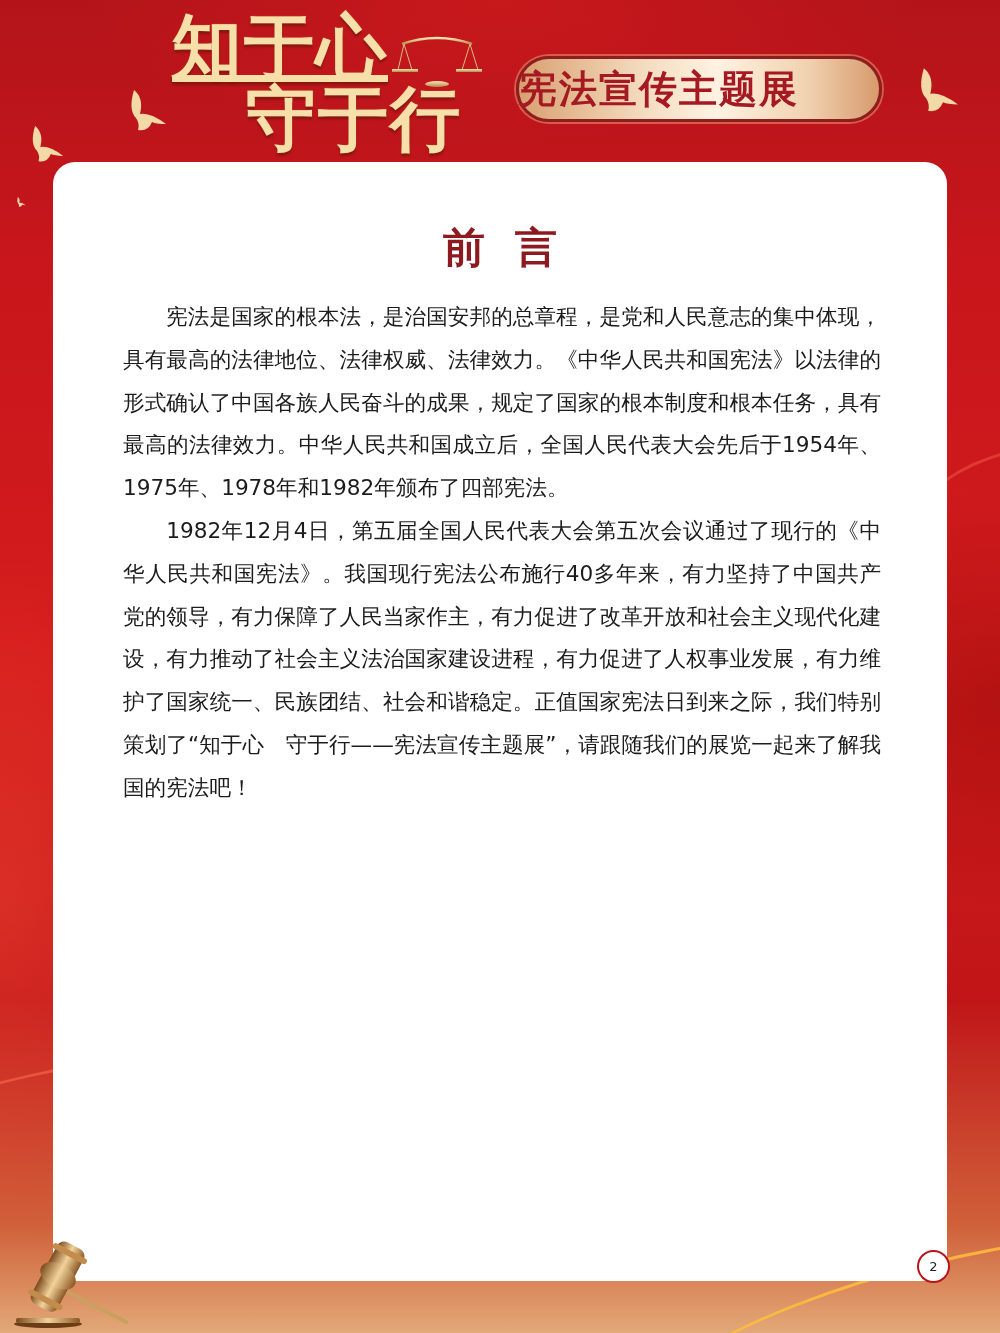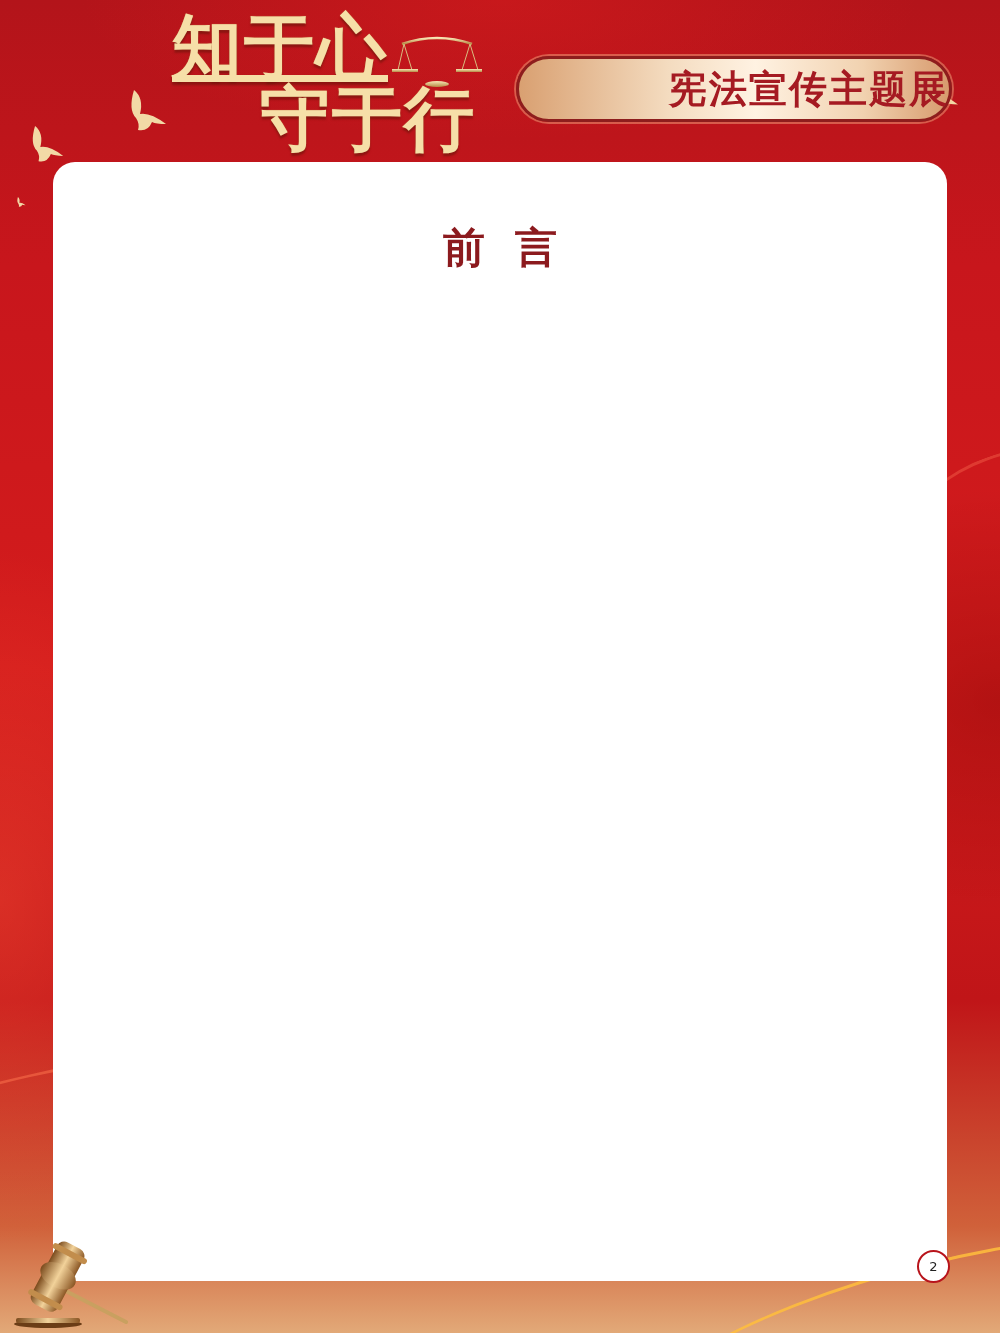--- a/index.html
+++ b/index.html
@@ -23,26 +23,26 @@
   .title-main {
     position: absolute; font-weight: bold;
     color: #f6dfa8;
     font-size: 70px; letter-spacing: 2px; line-height: 1;
     text-shadow: 0 3px 2px rgba(110,20,10,0.6), 0 0 1px #caa060;
     font-family: "DejaVu Sans", sans-serif;
   }
   .scale-icon { position: absolute; }
   .dove { position: absolute; }
   .subtitle-pill {
-    position: absolute; left: 516px; top: 56px; width: 436px; height: 66px;
+    position: absolute; left: 516px; top: 56px; width: 366px; height: 66px;
     border-radius: 34px;
     border: 3px solid #8e1d1d;
     background: linear-gradient(90deg, #d9a071 0%, #f4dcc0 35%, #fff2e2 55%, #f1d2b0 80%, #d79a6d 100%);
     box-shadow: 0 0 0 2px rgba(255,200,150,0.4);
-    display: flex; align-items: center; justify-content: flex-end;
+    display: flex; align-items: center; justify-content: flex-start;
   }
   .subtitle-pill span {
     color: #a51a22; font-weight: bold; font-size: 38px; letter-spacing: 2px;
   }
   .card {
     position: absolute; left: 53px; top: 162px; width: 894px; height: 1119px;
     background: #ffffff; border-radius: 22px;
   }
   .card-title {
     position: absolute; left: 0; top: 58px; width: 894px; text-align: center;
@@ -68,21 +68,21 @@
 </head>
 <body>
 
 <div class="bg-left-glow"></div>
 
 <div class="swoosh" style="left:-200px; top:1040px; width:900px; height:200px; transform: rotate(-6deg); border-top-color: rgba(255,120,80,0.5);"></div>
 <div class="swoosh" style="left:600px; top:1260px; width:700px; height:220px; transform: rotate(-14deg);"></div>
 <div class="swoosh" style="left:880px; top:450px; width:300px; height:260px; transform: rotate(-20deg); border-top-color: rgba(255,120,90,0.35);"></div>
 
 <div class="title-main" style="left:172px; top:12px;text-decoration:underline;">知于心</div>
-<div class="title-main" style="left:260px; top:84px;">守于行</div>
+<div class="title-main" style="left:246px; top:84px;">守于行</div>
 
 <svg class="scale-icon" width="90" height="60" viewBox="0 0 90 60" style="left:392px; top:30px;">
   <defs>
     <linearGradient id="gold" x1="0" x2="0" y1="0" y2="1">
       <stop offset="0" stop-color="#f8e6b4"></stop>
         <stop offset="1" stop-color="#b68a45"></stop>
     </linearGradient>
   </defs>
   <line x1="45" y1="2" x2="45" y2="52" stroke="url(#gold)" stroke-width="3"></line>
   <path d="M10 14 Q45 2 80 14" stroke="url(#gold)" stroke-width="2.5" fill="none"></path>
@@ -108,20 +108,22 @@
   <path d="M8 2 Q18 10 14 26 Q24 24 40 36 Q30 36 26 34 Q22 44 12 42 Q14 36 10 30 Q2 22 8 2Z" fill="#f2d9a6"></path>
 </svg>
 
 <div class="subtitle-pill">
   <span>宪法宣传主题展</span>
 </div>
 
 <div class="card">
   <div class="card-title">前言</div>
   <div class="body-text">
+    <p>宪法是国家的根本法，是治国安邦的总章程，是党和人民意志的集中体现，具有最高的法律地位、法律权威、法律效力。《中华人民共和国宪法》以法律的形式确认了中国各族人民奋斗的成果，规定了国家的根本制度和根本任务，具有最高的法律效力。中华人民共和国成立后，全国人民代表大会先后于1954年、1975年、1978年和1982年颁布了四部宪法。</p>
+    <p>1982年12月4日，第五届全国人民代表大会第五次会议通过了现行的《中华人民共和国宪法》。我国现行宪法公布施行40多年来，有力坚持了中国共产党的领导，有力保障了人民当家作主，有力促进了改革开放和社会主义现代化建设，有力推动了社会主义法治国家建设进程，有力促进了人权事业发展，有力维护了国家统一、民族团结、社会和谐稳定。正值国家宪法日到来之际，我们特别策划了“知于心　守于行——宪法宣传主题展”，请跟随我们的展览一起来了解我国的宪法吧！</p>
   </div>
 </div>
 
 <div class="page-num">2</div>
 
 <svg class="gavel" width="120" height="92" viewBox="0 0 120 92">
   <defs>
     <linearGradient id="gv" x1="0" x2="1" y1="0" y2="0">
       <stop offset="0" stop-color="#7a4a1c"></stop>
         <stop offset="0.5" stop-color="#f2d29a"></stop>

